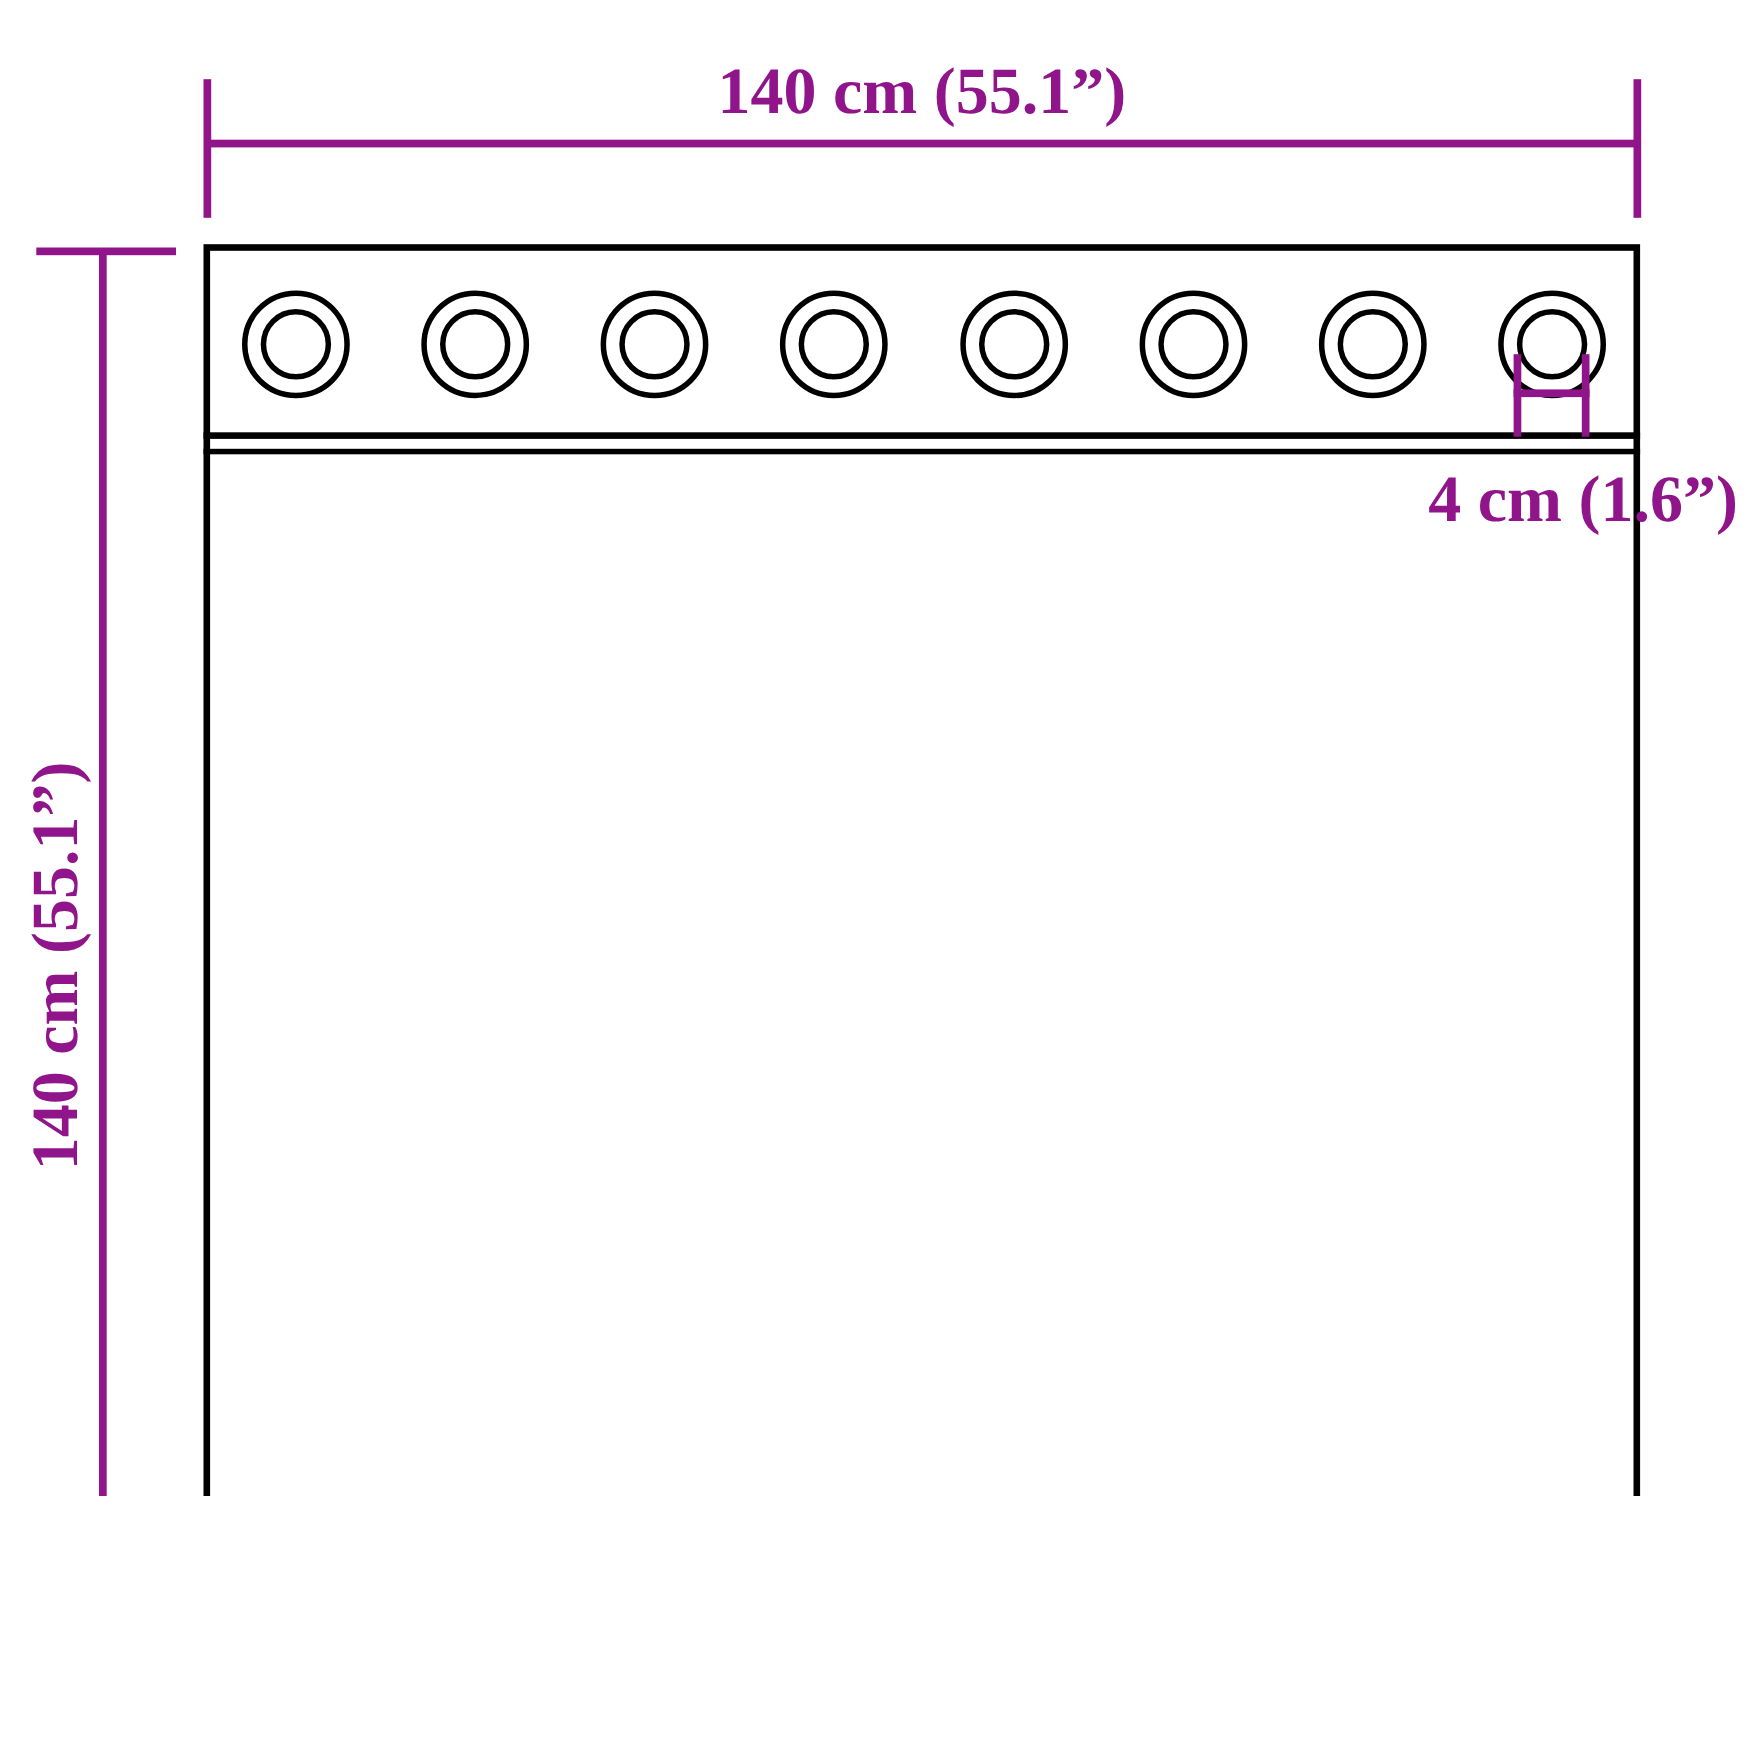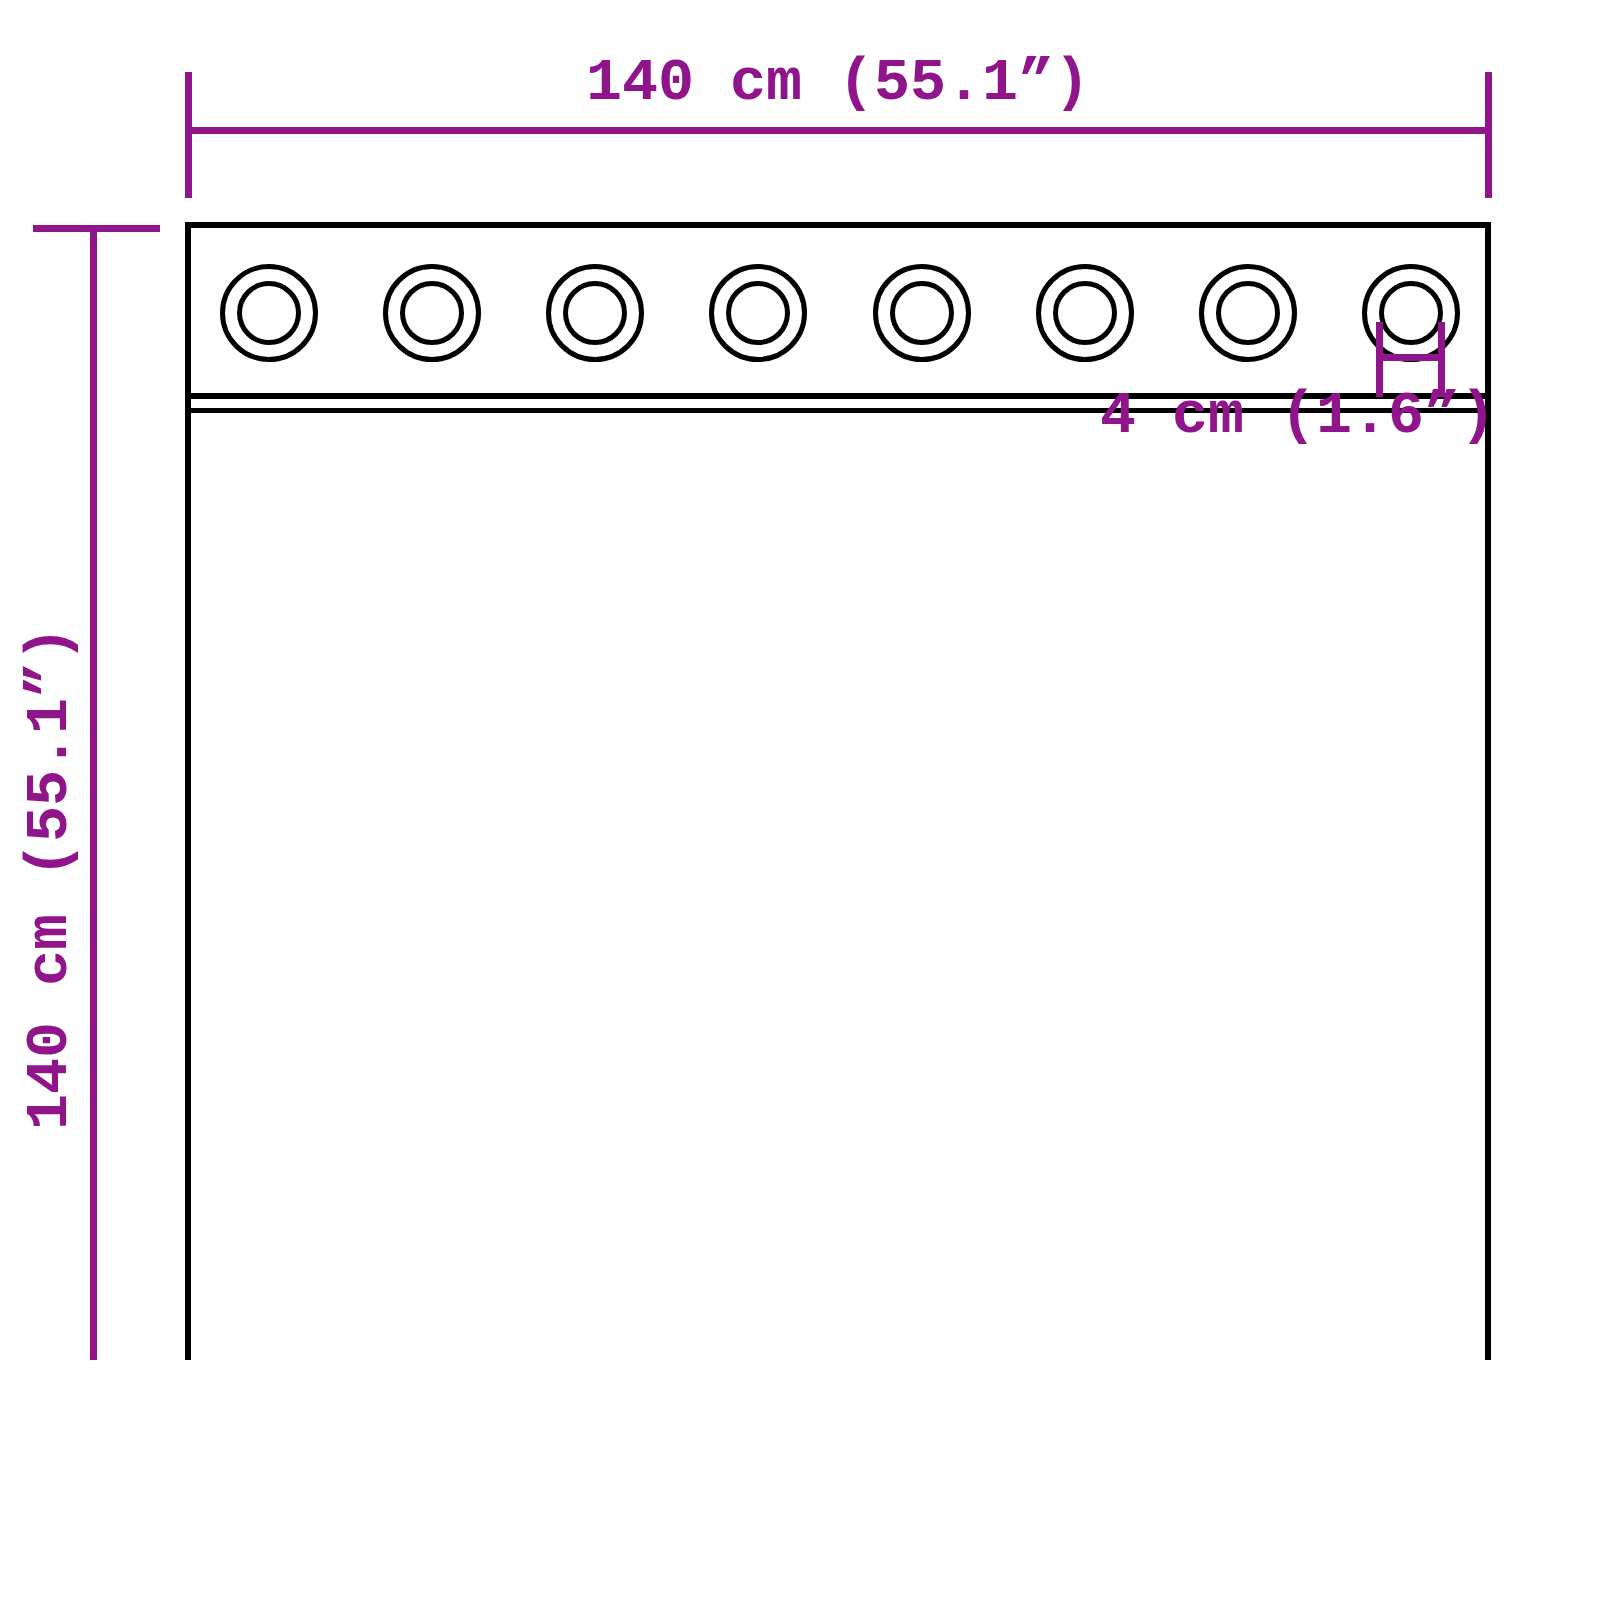--- a/index.html
+++ b/index.html
@@ -6,21 +6,21 @@
     margin: 0;
     padding: 0;
     background: #ffffff;
   }
   .stage {
     position: relative;
     width: 1600px;
     height: 1360px;
     background: var(--bg, #ffffff);
     overflow: hidden;
-    font-family: Liberation Mono, monospace;
+    font-family: Liberation Serif, serif;
   }
 
   
   .curtain-panel {
     position: absolute;
     left: 185px;
     top: 222px;
     width: 1306px;
     height: 1311px;
     box-sizing: border-box;
@@ -90,25 +90,25 @@
     left: -250px;
     top: 842px;
     width: 600px;
     height: 72px;
     line-height: 72px;
     text-align: center;
     transform: rotate(-90deg);
   }
   .grommet-label {
     left: 1100px;
-    top: 384px;
+    top: 422px;
     width: 480px;
     height: 64px;
     line-height: 64px;
-    text-align: left;
+    text-align: right;
   }
 
   
   .width-line        { left: 188px;  top: 127px; width: 1300px; height: 7px; }
   .width-tick-left   { left: 185px;  top: 72px;  width: 7px;    height: 126px; }
   .width-tick-right  { left: 1485px; top: 72px;  width: 7px;    height: 126px; }
 
   
   .height-line       { left: 90px;   top: 228px;  width: 7px;   height: 1300px; }
   .height-tick-top   { left: 33px;   top: 225px;  width: 127px; height: 7px; }

